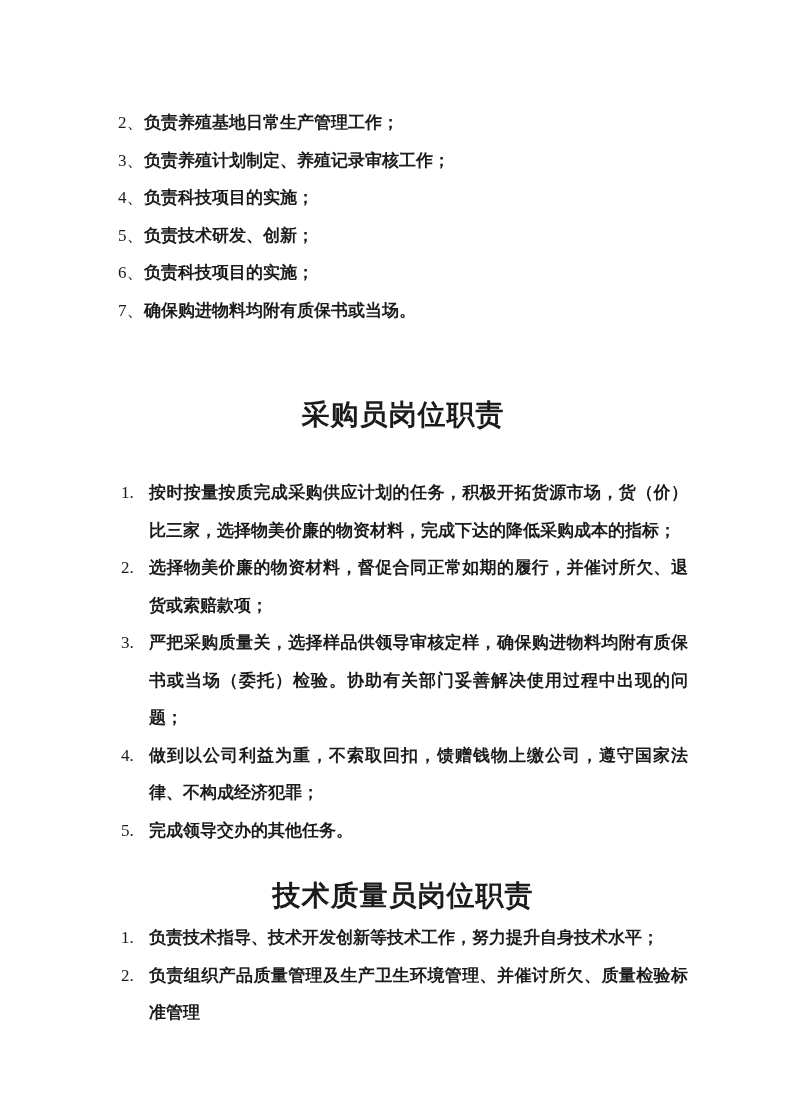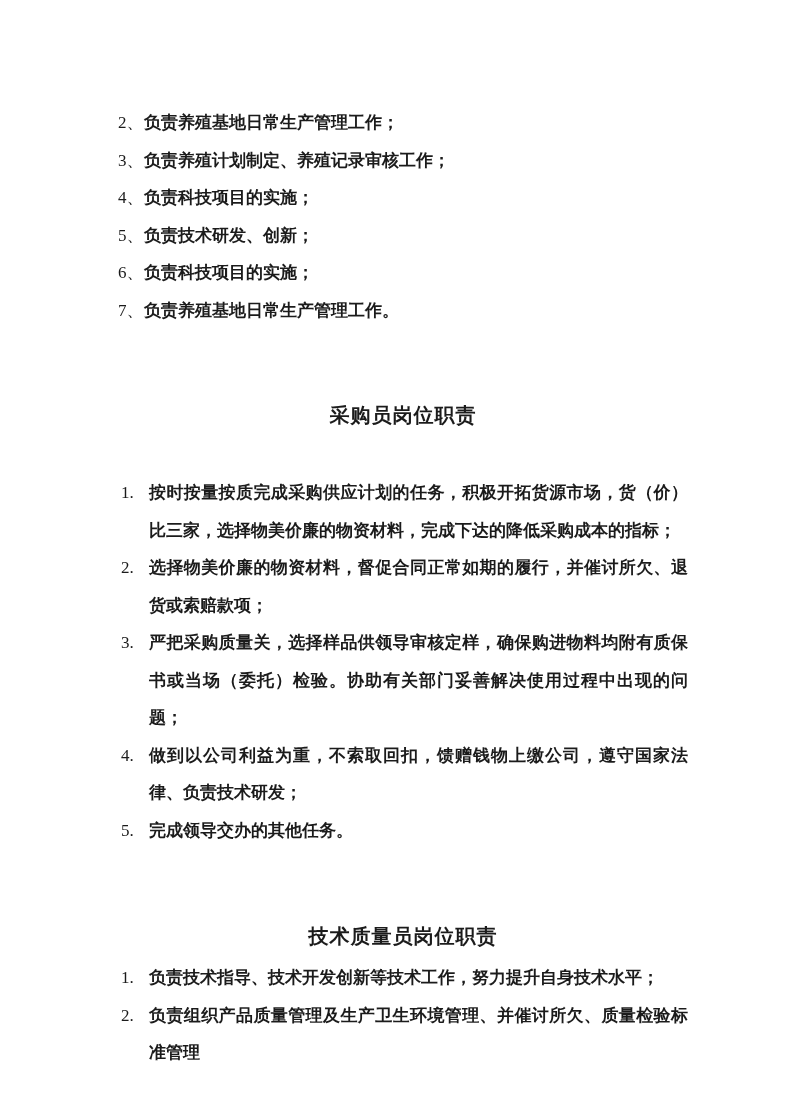--- a/index.html
+++ b/index.html
@@ -38,29 +38,29 @@
     flex: 0 0 28px;
   }
   .doc-list .txt {
     flex: 1;
     text-align: justify;
     text-justify: inter-ideograph;
     font-weight: bold;
   }
   .doc-heading {
     margin: 0;
-    font-size: 20px;
+    font-size: 28px;
     line-height: 38px;
     font-weight: bold;
     text-align: center;
     letter-spacing: 1px;
   }
   #heading-purchaser { margin-top: 67px; }
   #list-purchaser   { margin-top: 40px; }
-  #heading-quality  { margin-top: 68px; }
+  #heading-quality  { margin-top: 28px; }
   #list-quality     { margin-top: 4px; }
 </style>
 </head>
 <body>
 
 <div class="page">
 
   <div class="doc-list" id="list-breeding">
     <div class="li">
       <span class="num">2、</span>
@@ -77,42 +77,42 @@
     <div class="li">
       <span class="num">5、</span>
       <span class="txt">负责技术研发、创新；</span>
     </div>
     <div class="li">
       <span class="num">6、</span>
       <span class="txt">负责科技项目的实施；</span>
     </div>
     <div class="li">
       <span class="num">7、</span>
-      <span class="txt">负责养殖基地日常生产管理工作。</span>
+      <span class="txt">确保购进物料均附有质保书或当场。</span>
     </div>
   </div>
 
   <h2 class="doc-heading" id="heading-purchaser">采购员岗位职责</h2>
 
   <div class="doc-list num-dot" id="list-purchaser">
     <div class="li">
       <span class="num">1.</span>
       <span class="txt">按时按量按质完成采购供应计划的任务，积极开拓货源市场，货（价）比三家，选择物美价廉的物资材料，完成下达的降低采购成本的指标；</span>
     </div>
     <div class="li">
       <span class="num">2.</span>
       <span class="txt">选择物美价廉的物资材料，督促合同正常如期的履行，并催讨所欠、退货或索赔款项；</span>
     </div>
     <div class="li">
       <span class="num">3.</span>
       <span class="txt">严把采购质量关，选择样品供领导审核定样，确保购进物料均附有质保书或当场（委托）检验。协助有关部门妥善解决使用过程中出现的问题；</span>
     </div>
     <div class="li">
       <span class="num">4.</span>
-      <span class="txt">做到以公司利益为重，不索取回扣，馈赠钱物上缴公司，遵守国家法律、负责技术研发；</span>
+      <span class="txt">做到以公司利益为重，不索取回扣，馈赠钱物上缴公司，遵守国家法律、不构成经济犯罪；</span>
     </div>
     <div class="li">
       <span class="num">5.</span>
       <span class="txt">完成领导交办的其他任务。</span>
     </div>
   </div>
 
   <h2 class="doc-heading" id="heading-quality">技术质量员岗位职责</h2>
 
   <div class="doc-list num-dot" id="list-quality">

